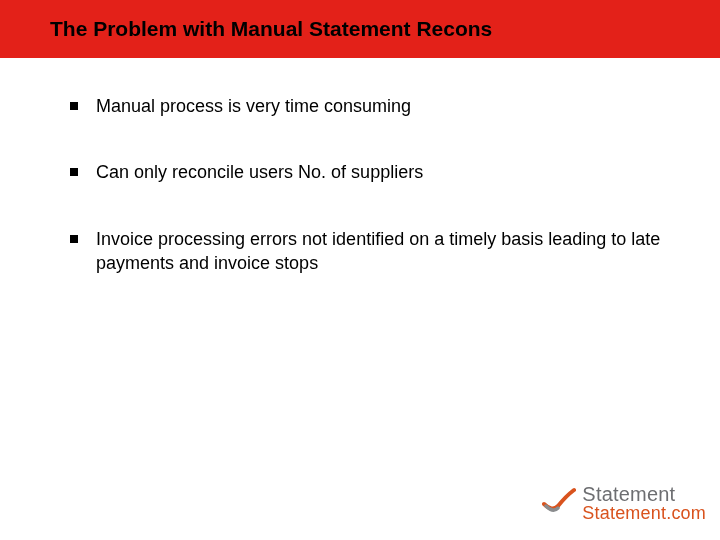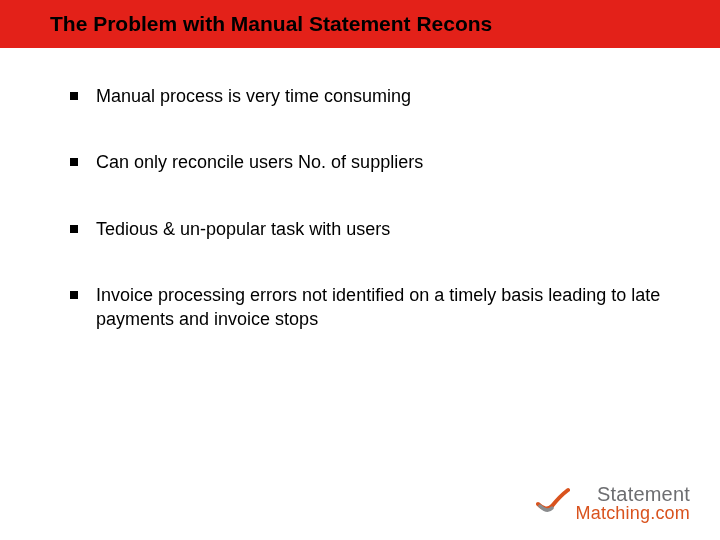--- a/index.html
+++ b/index.html
@@ -1,21 +1,21 @@
 <!DOCTYPE html>
 <html><head>
 <meta charset="utf-8">
 <style>
   * { margin: 0; padding: 0; box-sizing: border-box; }
   html, body { width: 720px; height: 540px; font-family: Arial, Helvetica, sans-serif; background: #fff; }
   .slide { width: 720px; height: 540px; position: relative; background: #fff; overflow: hidden; }
   .title-bar {
     background: #e32119;
     width: 100%;
-    height: 48px;
+    height: 58px;
     display: flex;
     align-items: center;
     padding-left: 50px;
   }
   .title-bar h1 {
     color: #000;
     font-size: 21px;
     font-weight: bold;
   }
   .content {
@@ -33,25 +33,24 @@
     width: 8px;
     height: 8px;
     background: #000;
     flex-shrink: 0;
     margin-top: 8px;
     margin-right: 18px;
   }
   .bullet-text { flex: 1; }
   .logo {
     position: absolute;
-    right: 30px;
+    right: 14px;
     bottom: 18px;
     display: flex;
     align-items: center;
-    text-align: right;
   }
   .logo-mark { margin-right: 6px; }
   .logo-text-wrap { display: flex; flex-direction: column; line-height: 1; }
   .logo-line1 { font-size: 20px; color: #6d6e71; font-weight: 400; letter-spacing: 0.2px; }
   .logo-line2 { font-size: 18px; color: #d9531e; font-weight: 400; letter-spacing: 0.2px; }
 </style>
 </head>
 <body>
 
 <div class="slide">
@@ -64,34 +63,30 @@
     <div class="bullet-item">
       <div class="bullet-marker"></div>
       <div class="bullet-text">Manual process is very time consuming</div>
     </div>
     <div class="bullet-item">
       <div class="bullet-marker"></div>
       <div class="bullet-text">Can only reconcile users No. of suppliers</div>
     </div>
     <div class="bullet-item">
       <div class="bullet-marker"></div>
-      <div class="bullet-text">Tedious &amp; un-popular task with users</div>
-    </div>
-    <div class="bullet-item">
-      <div class="bullet-marker"></div>
       <div class="bullet-text">Invoice processing errors not identified on a timely basis leading to late payments and invoice stops</div>
     </div>
   </div>
 
   <div class="logo">
     <span class="logo-mark">
       <svg width="34" height="30" viewBox="0 0 34 30">
         <path d="M2 18 Q 10 26 16 20 Q 24 10 32 4" stroke="#d9531e" stroke-width="4" fill="none" stroke-linecap="round"></path>
         <path d="M4 20 Q 11 27 16 22" stroke="#8a8c8e" stroke-width="3.5" fill="none" stroke-linecap="round"></path>
       </svg>
     </span>
     <span class="logo-text-wrap">
       <span class="logo-line1">Statement</span>
-      <span class="logo-line2">Matching.com</span>
+      <span class="logo-line2">Statement.com</span>
     </span>
   </div>
 
 </div>
 
 </body></html>

